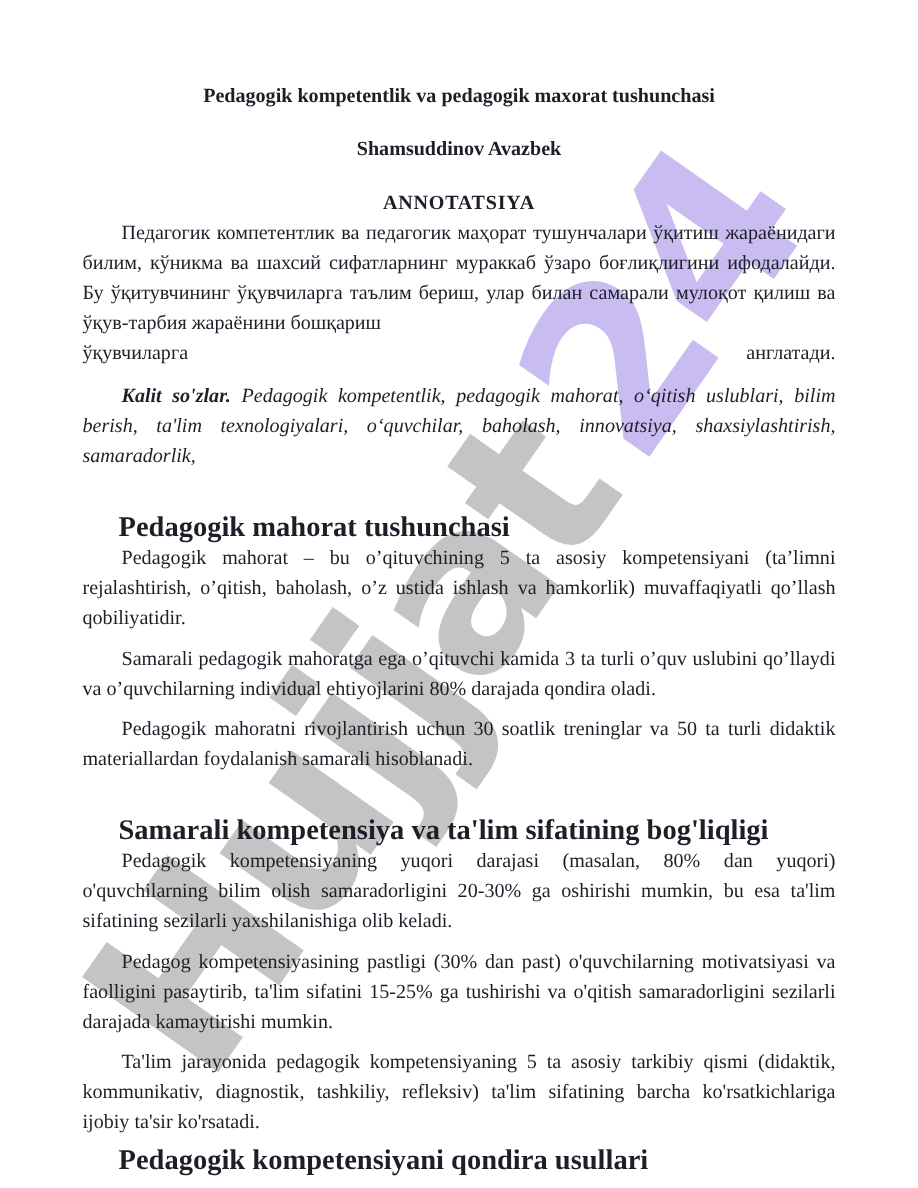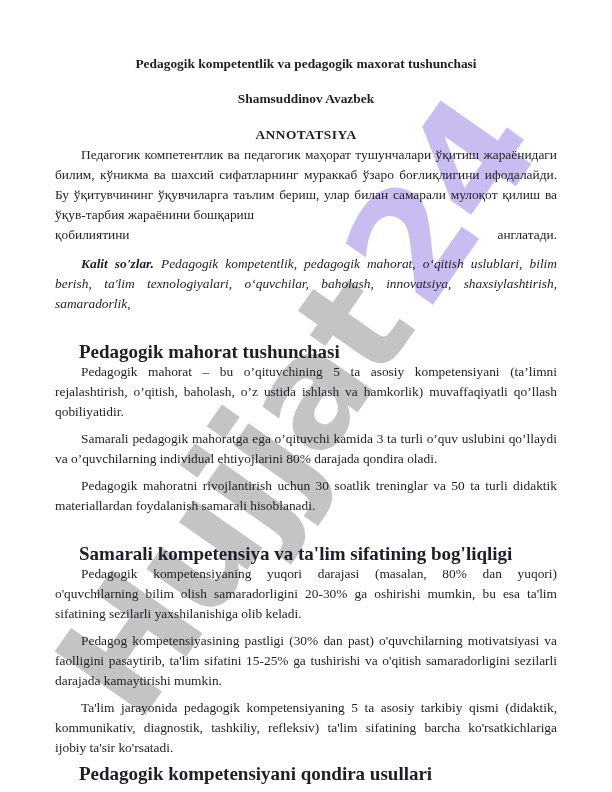--- a/index.html
+++ b/index.html
@@ -77,21 +77,21 @@
   <div class="content">
 
     <p class="center bold title">Pedagogik kompetentlik va pedagogik maxorat tushunchasi</p>
 
     <p class="center bold author">Shamsuddinov Avazbek</p>
 
     <p class="center bold annot-head">ANNOTATSIYA</p>
 
     <p class="para annot-body">Педагогик компетентлик ва педагогик маҳорат тушунчалари ўқитиш жараёнидаги билим, кўникма ва шахсий сифатларнинг мураккаб ўзаро боғлиқлигини ифодалайди.  Бу ўқитувчининг ўқувчиларга таълим бериш, улар билан самарали мулоқот қилиш ва ўқув-тарбия жараёнини бошқариш</p>
     <div class="annot-tail">
-      <span>қобилиятини</span>
+      <span>ўқувчиларга</span>
       <span>англатади.</span>
     </div>
 
     <p class="para keywords"><b>Kalit so'zlar.</b><span> Pedagogik kompetentlik, pedagogik mahorat, oʻqitish uslublari, bilim berish, ta'lim texnologiyalari, oʻquvchilar, baholash, innovatsiya, shaxsiylashtirish, samaradorlik,</span></p>
 
     <h2 class="heading">Pedagogik mahorat tushunchasi</h2>
     <p class="para first">Pedagogik mahorat – bu o’qituvchining 5 ta asosiy kompetensiyani (ta’limni rejalashtirish, o’qitish, baholash,  o’z ustida ishlash va hamkorlik) muvaffaqiyatli qo’llash qobiliyatidir.</p>
     <p class="para">Samarali pedagogik mahoratga ega o’qituvchi kamida 3 ta turli o’quv uslubini qo’llaydi va o’quvchilarning individual ehtiyojlarini 80% darajada qondira oladi.</p>
     <p class="para">Pedagogik mahoratni rivojlantirish uchun 30 soatlik  treninglar va 50 ta turli didaktik materiallardan foydalanish samarali hisoblanadi.</p>
 

